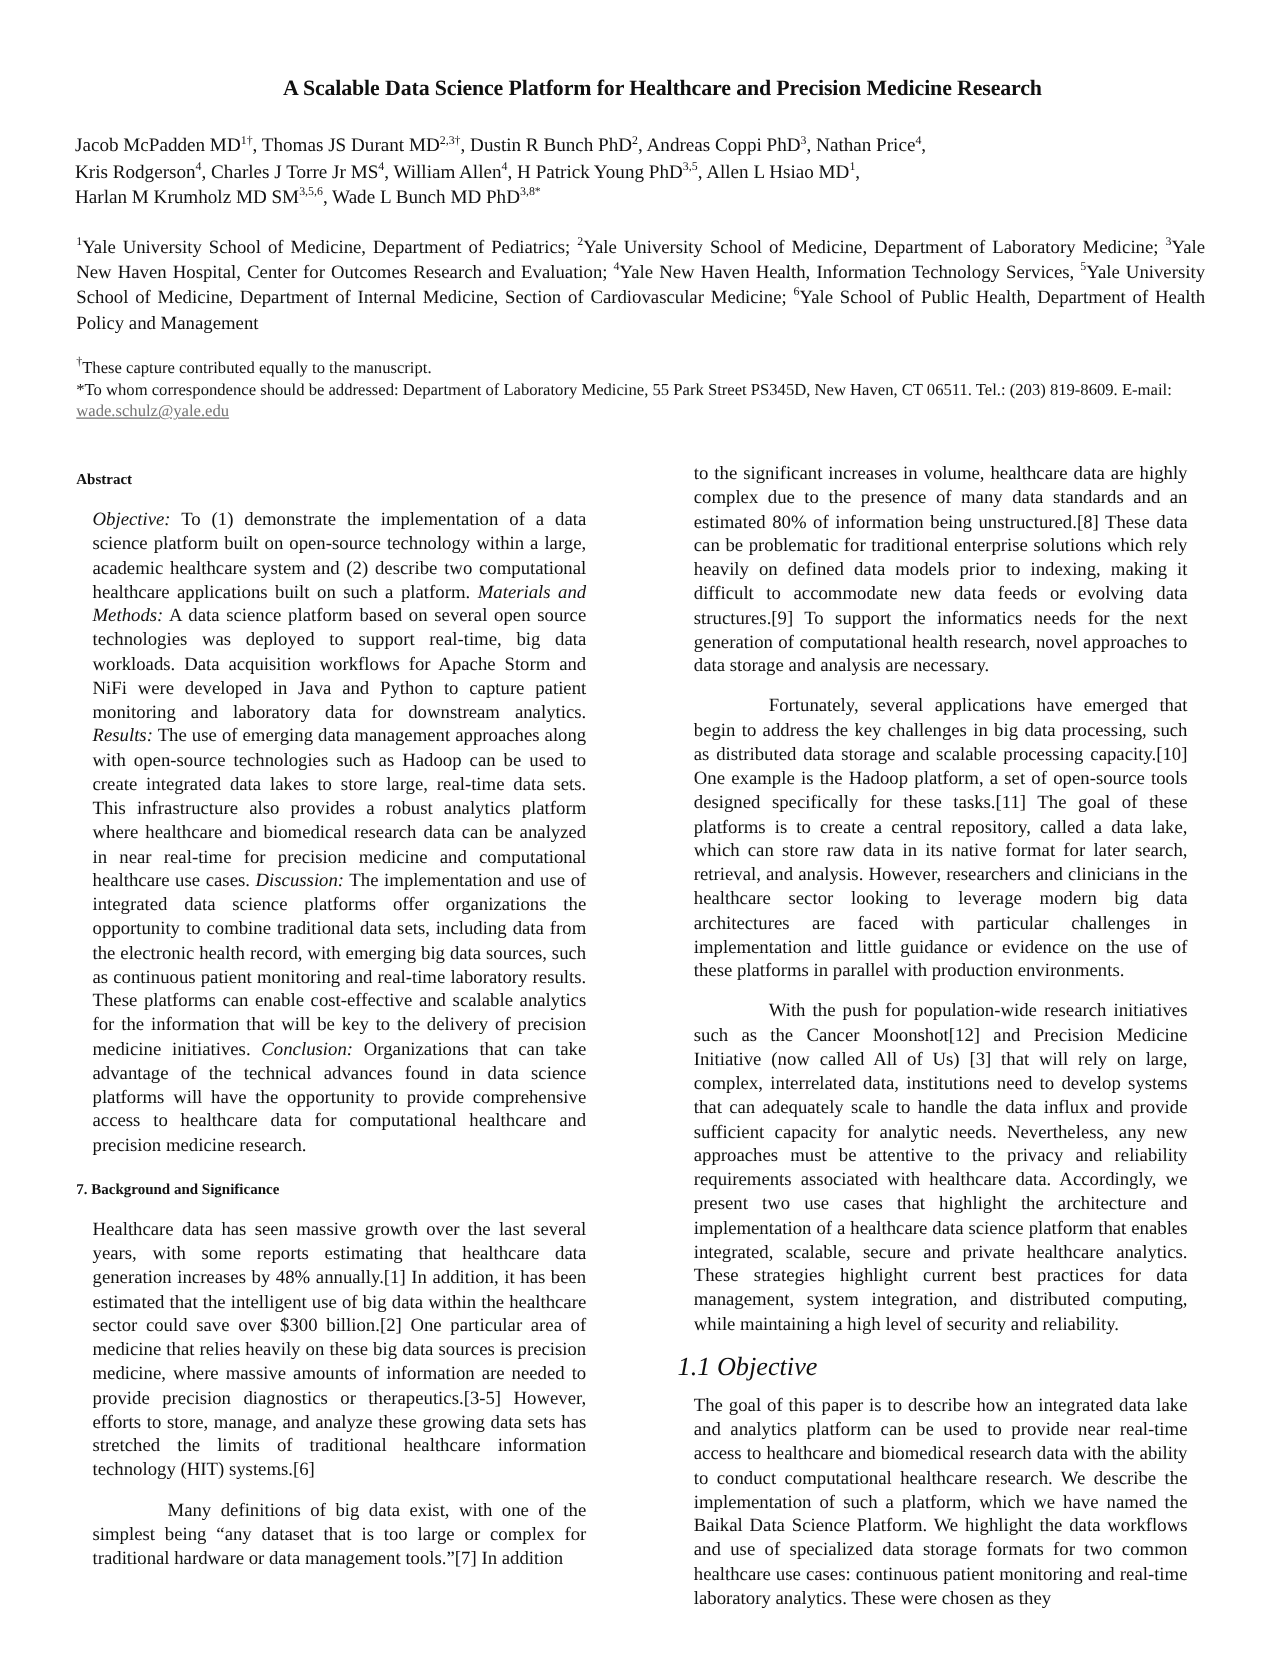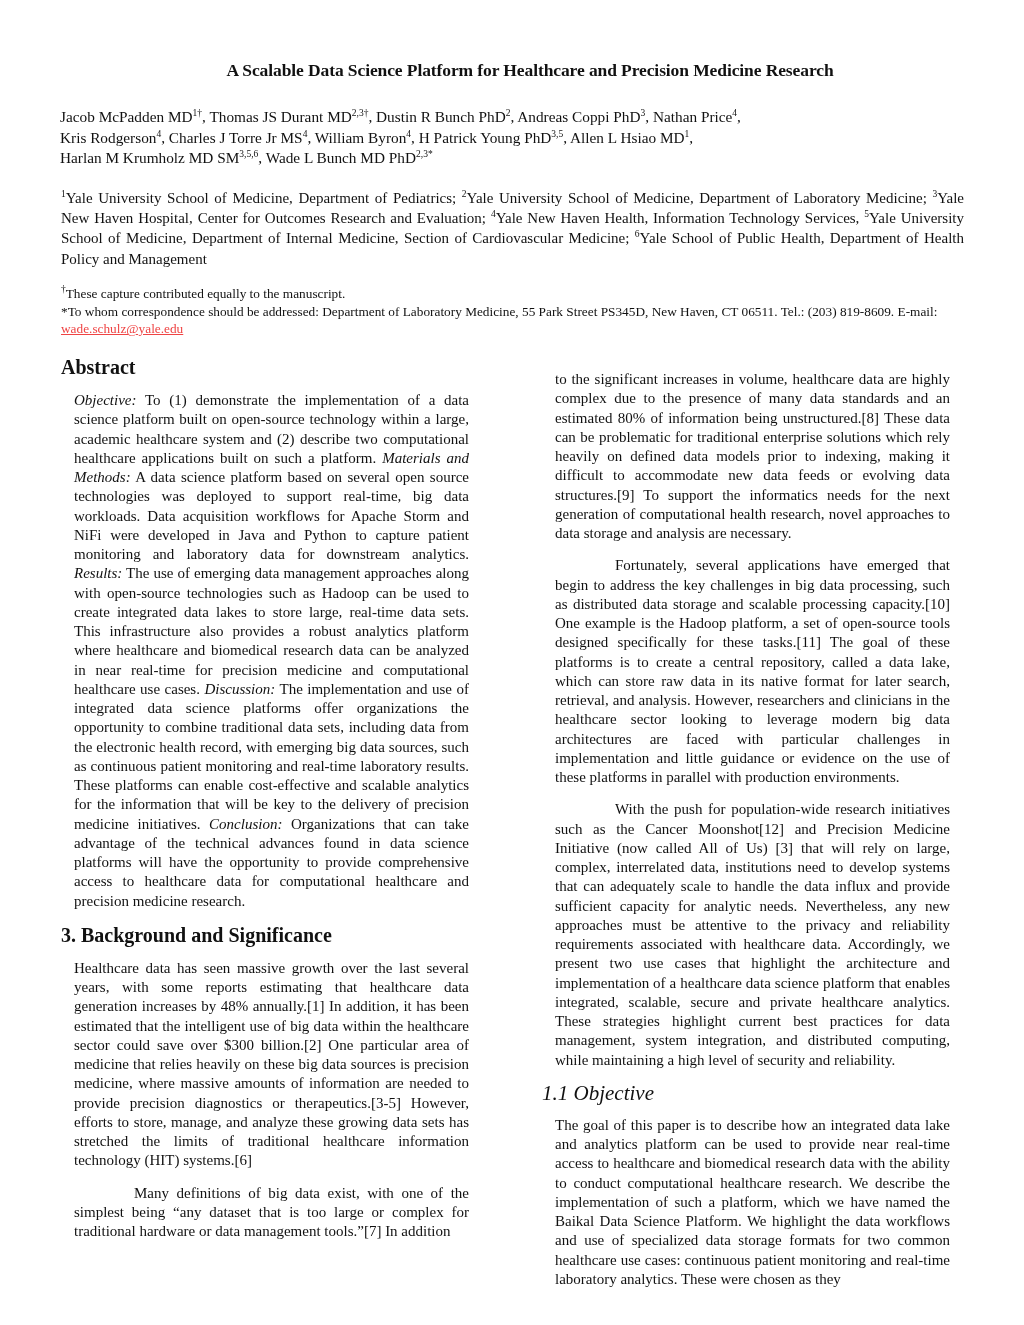--- a/index.html
+++ b/index.html
@@ -17,31 +17,31 @@
   }
   sup { font-size: 9.5px; line-height: 0; vertical-align: 6px; }
   .affil {
     position: absolute; left: 61px; width: 903px; top: 188px;
     text-align: justify; text-align-last: left; font-size: 15px; line-height: 20.2px;
   }
   .notes {
     position: absolute; left: 61px; width: 903px; top: 285px;
     font-size: 13.3px; line-height: 17.7px;
   }
-  .notes a { color: #ef4444; text-decoration: underline; text-align: right; }
+  .notes a { color: #737373; text-decoration: underline; text-align: right; }
   .col {
     position: absolute; width: 421px; font-size: 15px; line-height: 19.25px;
     text-align: justify;
   }
   .col-left { left: 61px; top: 356px; }
   .col-right { left: 542px; top: 357px; }
   .col p { margin: 13px; }
   .indent { text-indent: 60px; }
   h2.section {
-    font-size: 20px; font-weight: bold; margin: 0 0 9px 0; line-height: 22px;
+    font-size: 12px; font-weight: bold; margin: 16px 0 9px 0; line-height: 22px;
   }
   h2.abstract-h { margin-bottom: 7px; }
   h2.bg-h { margin-top: 11px; margin-bottom: 8px; }
   h3.sub {
     font-style: italic; font-weight: normal; font-size: 21px; margin: 9px 0 8px 0; line-height: 20px;
   }
   i { font-style: italic; }
 </style>
 </head>
 <body>
@@ -49,38 +49,38 @@
 <div class="title">A Scalable Data Science Platform for Healthcare and Precision Medicine Research</div>
 
 <div class="authors">
   <span><span>Jacob McPadden MD</span><sup>1†</sup><span>, </span></span>
   <span><span>Thomas JS Durant MD</span><sup>2,3†</sup><span>, </span></span>
   <span><span>Dustin R Bunch PhD</span><sup>2</sup><span>, </span></span>
   <span><span>Andreas Coppi PhD</span><sup>3</sup><span>, </span></span>
   <span><span>Nathan Price</span><sup>4</sup><span>,</span></span><br>
   <span><span>Kris Rodgerson</span><sup>4</sup><span>, </span></span>
   <span><span>Charles J Torre Jr MS</span><sup>4</sup><span>, </span></span>
-  <span><span>William Byron</span><sup>4</sup><span>, </span></span>
+  <span><span>William Allen</span><sup>4</sup><span>, </span></span>
   <span><span>H Patrick Young PhD</span><sup>3,5</sup><span>, </span></span>
   <span><span>Allen L Hsiao MD</span><sup>1</sup><span>,</span></span><br>
   <span><span>Harlan M Krumholz MD SM</span><sup>3,5,6</sup><span>, </span></span>
-  <span><span>Wade L Bunch MD PhD</span><sup>2,3*</sup><span></span></span>
+  <span><span>Wade L Bunch MD PhD</span><sup>3,8*</sup><span></span></span>
 </div>
 
 <div class="affil"><sup>1</sup><span>Yale University School of Medicine, Department of Pediatrics; </span><sup>2</sup><span>Yale University School of Medicine, Department of Laboratory Medicine; </span><sup>3</sup><span>Yale New Haven Hospital, Center for Outcomes Research and Evaluation; </span><sup>4</sup><span>Yale New Haven Health, Information Technology Services, </span><sup>5</sup><span>Yale University School of Medicine, Department of Internal Medicine, Section of Cardiovascular Medicine; </span><sup>6</sup><span>Yale School of Public Health, Department of Health Policy and Management</span></div>
 
 <div class="notes">
   <div><sup>†</sup><span>These capture contributed equally to the manuscript.</span></div>
   <div><span>*To whom correspondence should be addressed: Department of Laboratory Medicine, 55 Park Street PS345D, New Haven, CT 06511. Tel.: (203) 819-8609. E-mail: </span><a href="#">wade.schulz@yale.edu</a></div>
 </div>
 
 <div class="col col-left">
   <h2 class="section abstract-h">Abstract</h2>
   <p><i>Objective:</i><span> To (1) demonstrate the implementation of a data science platform built on open-source technology within a large, academic healthcare system and (2) describe two computational healthcare applications built on such a platform. </span><i>Materials and Methods:</i><span> A data science platform based on several open source technologies was deployed to support real-time, big data workloads. Data acquisition workflows for Apache Storm and NiFi were developed in Java and Python to capture patient monitoring and laboratory data for downstream analytics. </span><i>Results:</i><span> The use of emerging data management approaches along with open-source technologies such as Hadoop can be used to create integrated data lakes to store large, real-time data sets. This infrastructure also provides a robust analytics platform where healthcare and biomedical research data can be analyzed in near real-time for precision medicine and computational healthcare use cases. </span><i>Discussion:</i><span> The implementation and use of integrated data science platforms offer organizations the opportunity to combine traditional data sets, including data from the electronic health record, with emerging big data sources, such as continuous patient monitoring and real-time laboratory results. These platforms can enable cost-effective and scalable analytics for the information that will be key to the delivery of precision medicine initiatives. </span><i>Conclusion:</i><span> Organizations that can take advantage of the technical advances found in data science platforms will have the opportunity to provide comprehensive access to healthcare data for computational healthcare and precision medicine research.</span></p>
-  <h2 class="section bg-h">3. Background and Significance</h2>
+  <h2 class="section bg-h">7. Background and Significance</h2>
   <p>Healthcare data has seen massive growth over the last several years, with some reports estimating that healthcare data generation increases by 48% annually.[1] In addition, it has been estimated that the intelligent use of big data within the healthcare sector could save over $300 billion.[2] One particular area of medicine that relies heavily on these big data sources is precision medicine, where massive amounts of information are needed to provide precision diagnostics or therapeutics.[3-5]  However, efforts to store, manage, and analyze these growing data sets has stretched the limits of traditional healthcare information technology (HIT) systems.[6]</p>
   <p class="indent">Many definitions of big data exist, with one of the simplest being “any dataset that is too large or complex for traditional hardware or data management tools.”[7] In addition</p>
 </div>
 
 <div class="col col-right">
   <p>to the significant increases in volume, healthcare data are highly complex due to the presence of many data standards and an estimated 80% of information being unstructured.[8] These data can be problematic for traditional enterprise solutions which rely heavily on defined data models prior to indexing, making it difficult to accommodate new data feeds or evolving data structures.[9] To support the informatics needs for the next generation of computational health research, novel approaches to data storage and analysis are necessary.</p>
   <p class="indent">Fortunately, several applications have emerged that begin to address the key challenges in big data processing, such as distributed data storage and scalable processing capacity.[10] One example is the Hadoop platform, a set of open-source tools designed specifically for these tasks.[11] The goal of these platforms is to create a central repository, called a data lake, which can store raw data in its native format for later search, retrieval, and analysis. However, researchers and clinicians in the healthcare sector looking to leverage modern big data architectures are faced with particular challenges in implementation and little guidance or evidence on the use of these platforms in parallel with production environments.</p>
   <p class="indent">With the push for population-wide research initiatives such as the Cancer Moonshot[12] and Precision Medicine Initiative (now called All of Us) [3] that will rely on large, complex, interrelated data, institutions need to develop systems that can adequately scale to handle the data influx and provide sufficient capacity for analytic needs. Nevertheless, any new approaches must be attentive to the privacy and reliability requirements associated with healthcare data. Accordingly, we present two use cases that highlight the architecture and implementation of a healthcare data science platform that enables integrated, scalable, secure and private healthcare analytics. These strategies highlight current best practices for data management, system integration, and distributed computing, while maintaining a high level of security and reliability.</p>
   <h3 class="sub">1.1  Objective</h3>
   <p>The goal of this paper is to describe how an integrated data lake and analytics platform can be used to provide near real-time access to healthcare and biomedical research data with the ability to conduct computational healthcare research. We describe the implementation of such a platform, which we have named the Baikal Data Science Platform. We highlight the data workflows and use of specialized data storage formats for two common healthcare use cases: continuous patient monitoring and real-time laboratory analytics. These were chosen as they</p>

